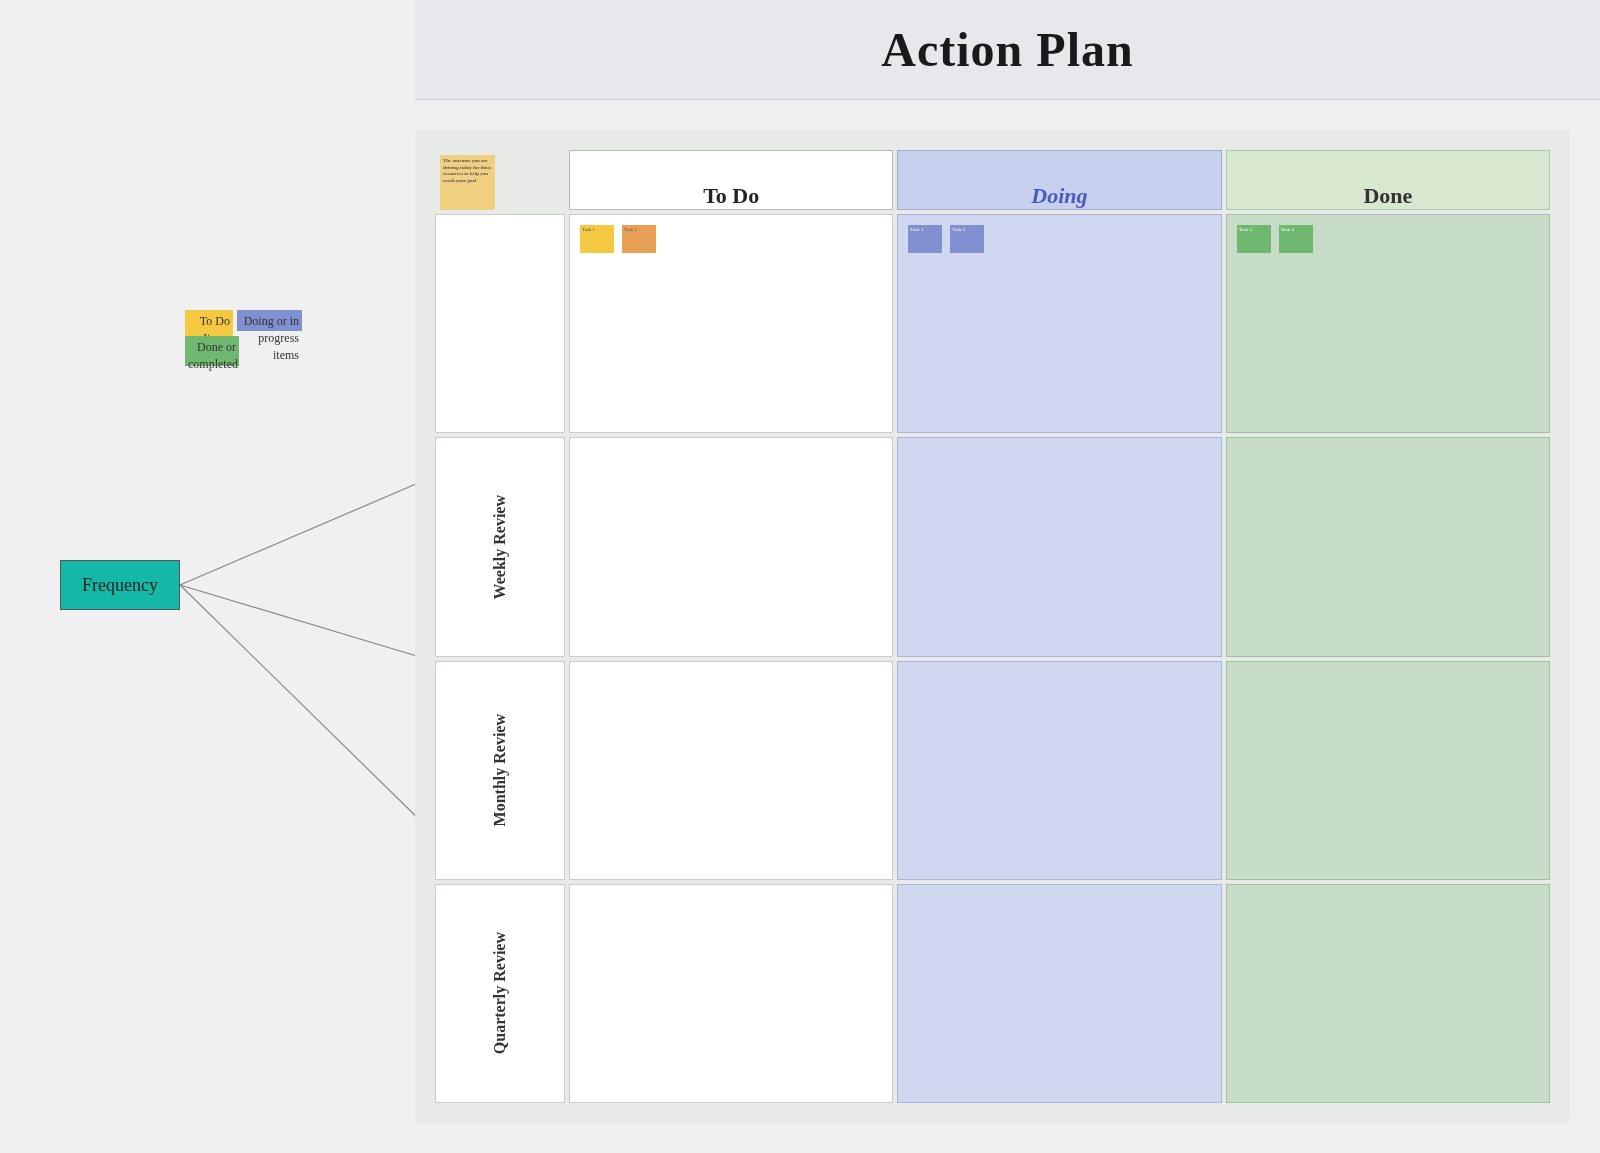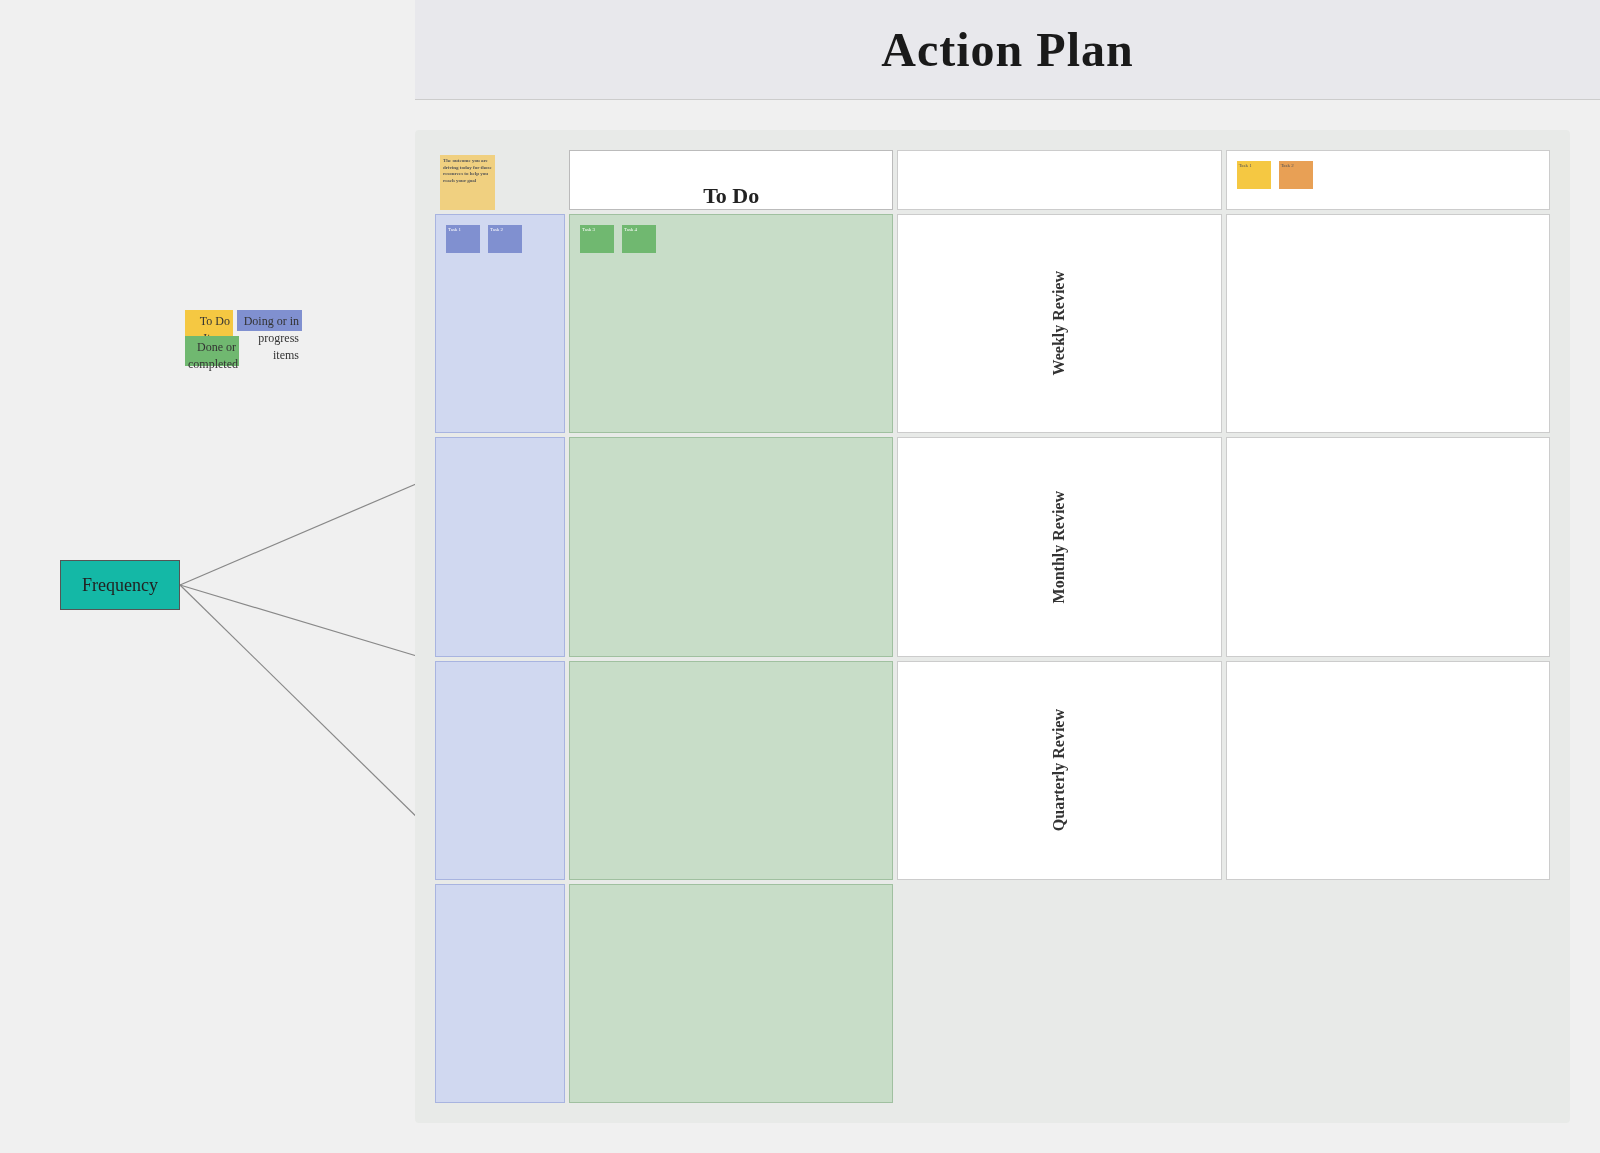--- a/index.html
+++ b/index.html
@@ -228,20 +228,26 @@
   <div class="board-grid">
 
     <div class="header-cell header-empty">
       <div class="corner-sticky">
         <span>The outcome you are driving today for those resources to help you reach your goal</span>
       </div>
     </div>
     <div class="header-cell header-todo">
       <span>To Do</span>
     </div>
+    <div class="header-cell header-doing">
+      <span>Doing</span>
+    </div>
+    <div class="header-cell header-done">
+      <span>Done</span>
+    </div>
 
     <div class="row-label"></div>
     <div class="cell-todo">
       <div class="mini-sticky sticky-yellow">Task 1</div>
       <div class="mini-sticky sticky-orange">Task 2</div>
     </div>
     <div class="cell-doing">
       <div class="mini-sticky sticky-blue">Task 1</div>
       <div class="mini-sticky sticky-blue">Task 2</div>
     </div>

